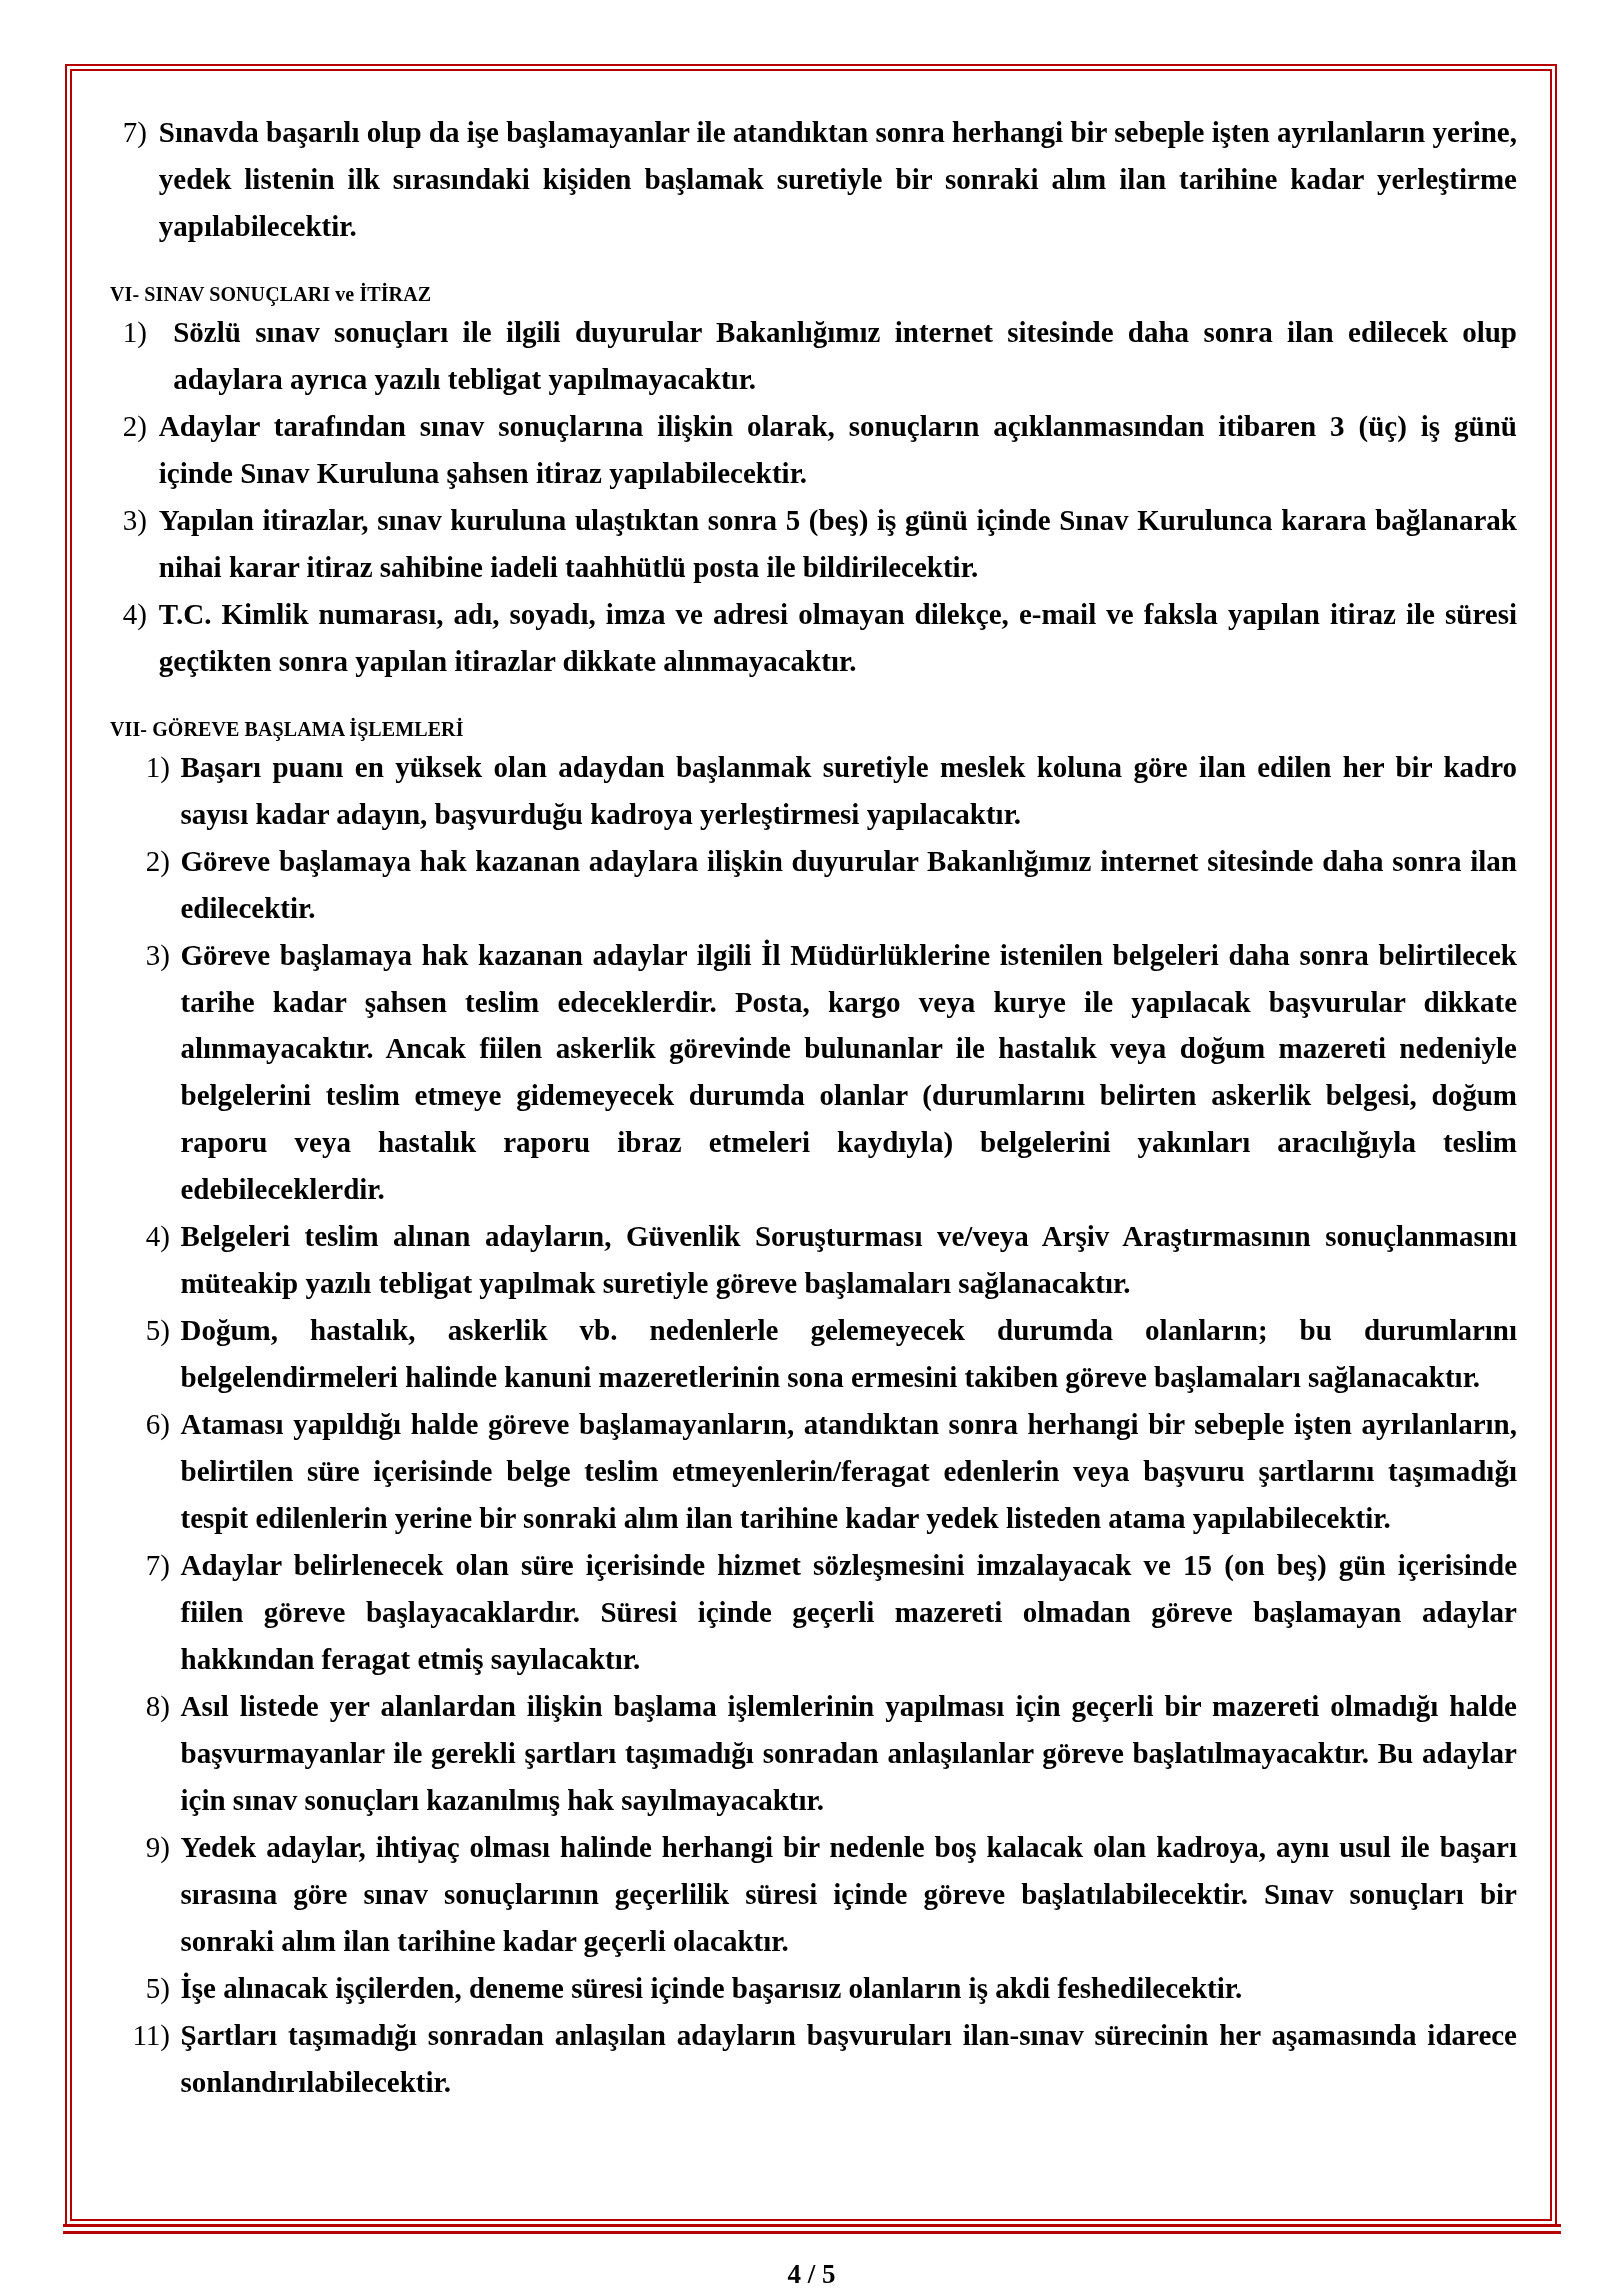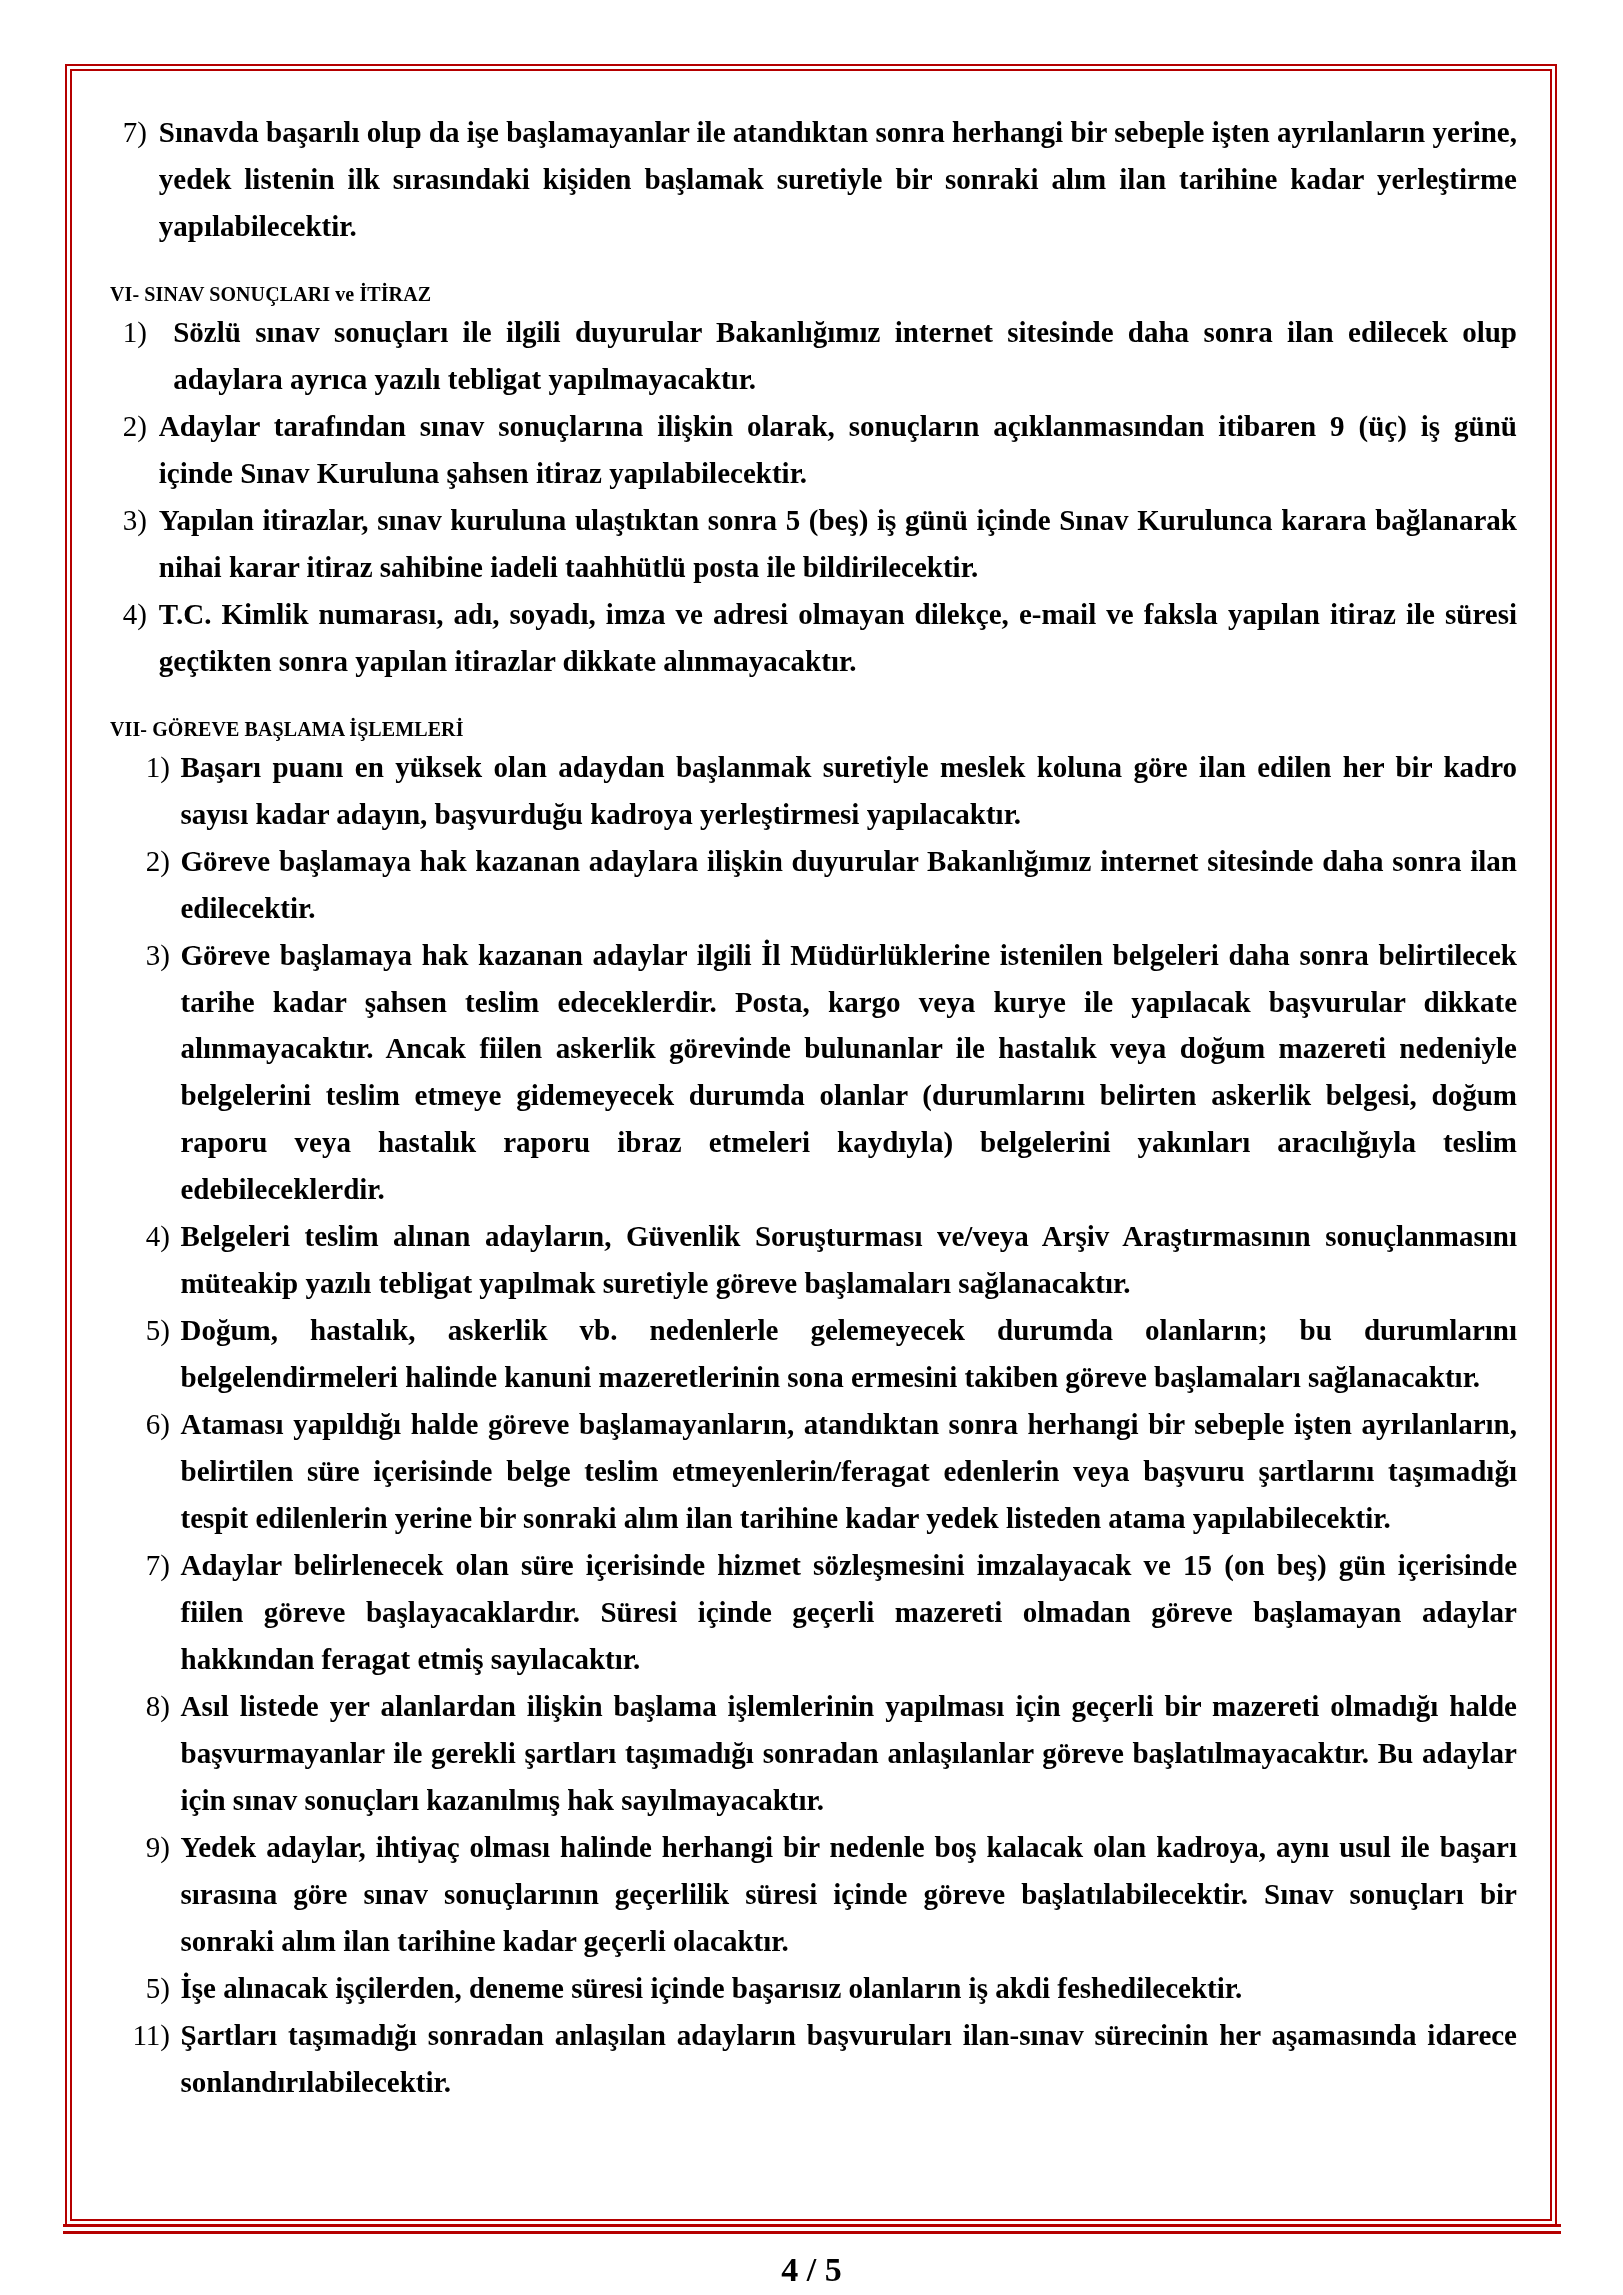--- a/index.html
+++ b/index.html
@@ -101,22 +101,22 @@
   }
   #footer-rule::before {
     content: "";
     position: absolute;
     left: 0; right: 0;
     bottom: 0.7px;
     height: 2px;
     background: #ffffff;
   }
   #page-number {
-    margin-top: 17px;
-    font-size: 34px;
+    margin-top: 25px;
+    font-size: 27px;
     font-weight: bold;
     font-family: "Liberation Serif", "DejaVu Serif", serif;
   }
 </style>
 </head>
 <body>
 
 <div id="page-frame"></div>
 
 <div id="content">
@@ -130,21 +130,21 @@
 
   <h2 class="heading">VI- SINAV SONUÇLARI ve İTİRAZ</h2>
 
   <div class="list-b">
     <div class="item extra-indent">
       <span class="num">1)</span>
       <span class="body">Sözlü sınav sonuçları ile ilgili duyurular Bakanlığımız internet sitesinde daha sonra ilan edilecek olup adaylara ayrıca yazılı tebligat yapılmayacaktır.</span>
     </div>
     <div class="item">
       <span class="num">2)</span>
-      <span class="body">Adaylar tarafından sınav sonuçlarına ilişkin olarak, sonuçların açıklanmasından itibaren 9 (üç) iş günü içinde Sınav Kuruluna şahsen itiraz yapılabilecektir.</span>
+      <span class="body">Adaylar tarafından sınav sonuçlarına ilişkin olarak, sonuçların açıklanmasından itibaren 3 (üç) iş günü içinde Sınav Kuruluna şahsen itiraz yapılabilecektir.</span>
     </div>
     <div class="item">
       <span class="num">3)</span>
       <span class="body">Yapılan itirazlar, sınav kuruluna ulaştıktan sonra 5 (beş) iş günü içinde Sınav Kurulunca karara bağlanarak nihai karar itiraz sahibine iadeli taahhütlü posta ile bildirilecektir.</span>
     </div>
     <div class="item">
       <span class="num">4)</span>
       <span class="body">T.C. Kimlik numarası, adı, soyadı, imza ve adresi olmayan dilekçe, e-mail ve faksla yapılan itiraz ile süresi geçtikten sonra yapılan itirazlar dikkate alınmayacaktır.</span>
     </div>
   </div>

